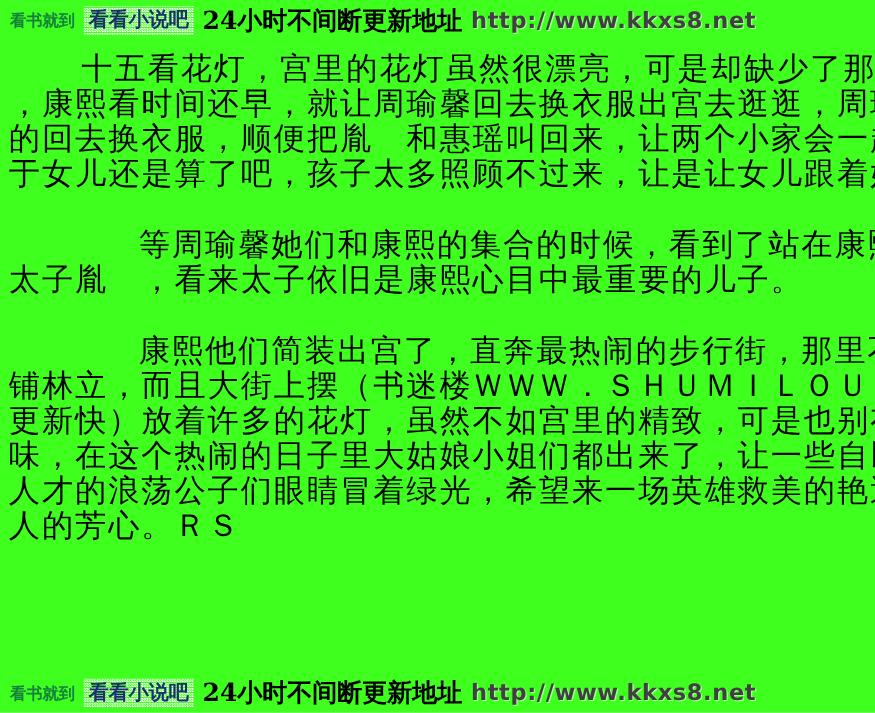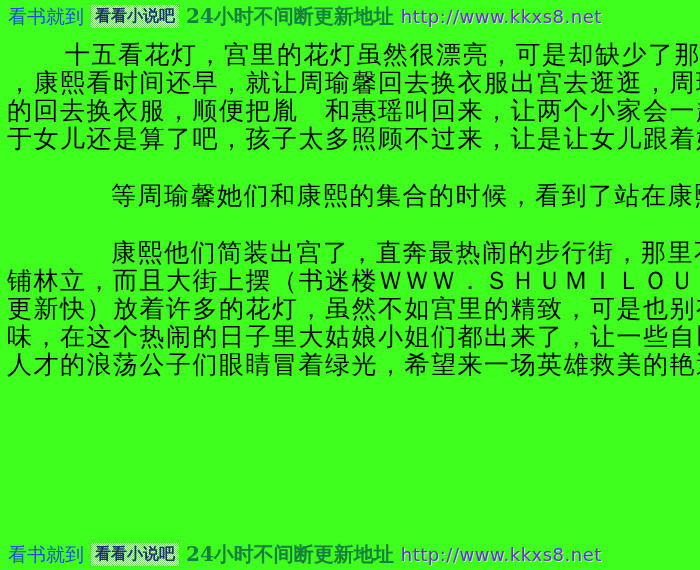--- a/index.html
+++ b/index.html
@@ -16,42 +16,42 @@
     position: absolute;
     left: 8px;
     display: flex;
     align-items: center;
     gap: 7px;
     white-space: nowrap;
   }
   .banner.top { top: 3px; }
   .banner.bottom { bottom: 2px; }
   .banner-prefix {
-    font-size: 19px;
-    font-weight: normal;
-    color: #1d4ed8;
+    font-size: 13px;
+    font-weight: bold;
+    color: #15803d;
     font-family: "DejaVu Serif", cursive, serif;
   }
   .site-badge {
     font-size: 16px;
     font-weight: bold;
     color: #1B2F6B;
     padding: 1px 4px;
     background: repeating-conic-gradient(#ffffff 0% 25%, #49ff2a 0% 50%) 0 0 / 2px 2px;
   }
   .banner-tagline {
     font-size: 20px;
     font-weight: bold;
-    color: #15803d;
+    color: #000000;
     font-family: "DejaVu Serif", cursive, serif;
   }
   .banner-url {
     font-size: 18px;
-    font-weight: normal;
-    color: #6d28d9;
+    font-weight: bold;
+    color: #404040;
     text-shadow: 1px 1px 0 rgba(255,255,255,0.55);
     text-decoration: none;
     letter-spacing: 0.5px;
   }
   
   .content {
     position: absolute;
     top: 41px;
     left: 7px;
     right: 3px;
@@ -82,28 +82,30 @@
 
     <div class="paragraph">
       <div class="line indent-a">十五看花灯，宫里的花灯虽然很漂亮，可是却缺少了那一份热闹</div>
       <div class="line">，康熙看时间还早，就让周瑜馨回去换衣服出宫去逛逛，周瑜馨高兴</div>
       <div class="line">的回去换衣服，顺便把胤　和惠瑶叫回来，让两个小家会一起去，至</div>
       <div class="line">于女儿还是算了吧，孩子太多照顾不过来，让是让女儿跟着奶娘她们</div>
     </div>
 
     <div class="paragraph">
       <div class="line indent-b">等周瑜馨她们和康熙的集合的时候，看到了站在康熙身后的</div>
+      <div class="line">太子胤　，看来太子依旧是康熙心目中最重要的儿子。</div>
     </div>
 
     <div class="paragraph">
       <div class="line indent-b">康熙他们简装出宫了，直奔最热闹的步行街，那里不仅是店</div>
       <div class="line">铺林立，而且大街上摆（书迷楼ＷＷＷ．ＳＨＵＭＩＬＯＵ．ＣＯＭ</div>
       <div class="line">更新快）放着许多的花灯，虽然不如宫里的精致，可是也别有一番风</div>
       <div class="line">味，在这个热闹的日子里大姑娘小姐们都出来了，让一些自以为一表</div>
       <div class="line">人才的浪荡公子们眼睛冒着绿光，希望来一场英雄救美的艳遇赢取佳</div>
+      <div class="line">人的芳心。ＲＳ</div>
     </div>
 
   </div>
 
   <div class="banner bottom">
     <span class="banner-prefix">看书就到</span>
     <span class="site-badge">看看小说吧</span>
     <span class="banner-tagline">24小时不间断更新地址</span>
     <a href="#" class="banner-url">http://www.kkxs8.net</a>
   </div>

